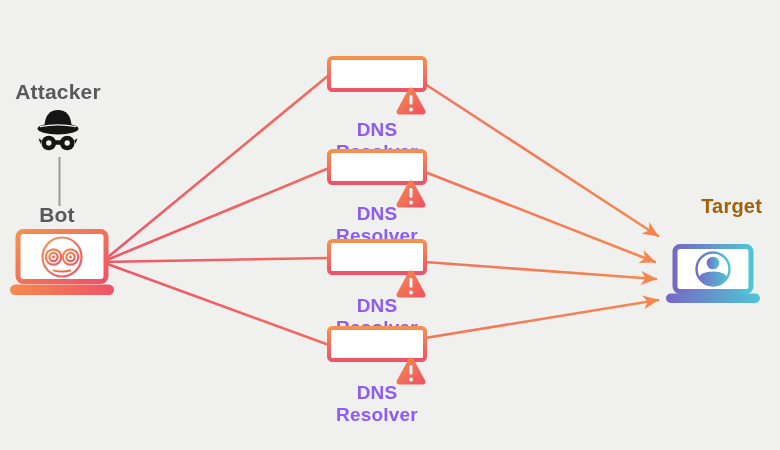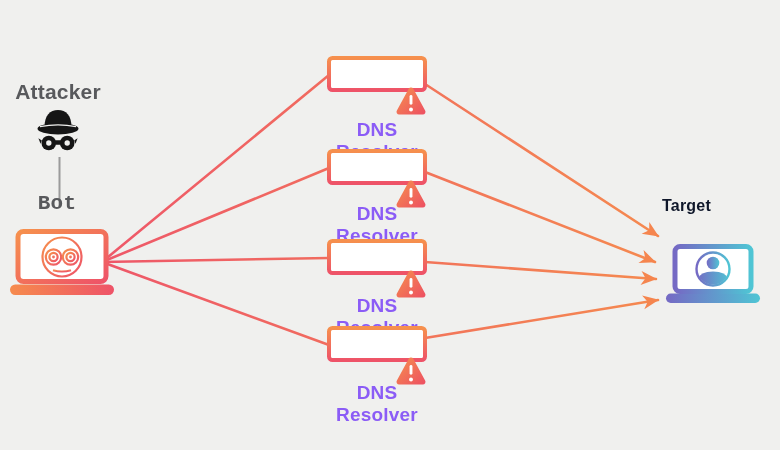--- a/index.html
+++ b/index.html
@@ -7,21 +7,21 @@
   .stage{
     position:relative;width:780px;height:450px;overflow:hidden;
     background:#f0f0ee;
   }
   .abs{position:absolute;}
   .label-lg{
     font-size:21px;font-weight:700;color:#58595c;text-align:center;
     letter-spacing:.2px;line-height:1.1;
   }
   .label-md{
-    font-size:16px;font-weight:700;color:#0f172a;text-align:left;
+    font-size:20px;font-weight:700;color:#a16207;text-align:right;
     line-height:24px;letter-spacing:.2px;
   }
   .label-sm{
     font-size:19px;font-weight:700;color:#8b5cf6;text-align:center;
     letter-spacing:.2px;
   }
   svg{display:block;overflow:visible;}
   .defs-holder{position:absolute;width:0;height:0;}
 </style>
 </head>
@@ -121,21 +121,21 @@
       <circle cx="39.2" cy="36" r="7.3"></circle>
       <rect x="25.5" y="33.2" width="9" height="4.6" rx="2.3"></rect>
       <path d="M13.8 33.5 L10.4 31.2 L12.6 36.8 Z"></path>
       <path d="M46.2 33.5 L49.6 31.2 L47.4 36.8 Z"></path>
     </g>
     <path d="M12 19.6 Q30 16.2 48 19.6" stroke="#f0f0ee" stroke-width="1.2" fill="none"></path>
     <circle cx="20.8" cy="36" r="2.7" fill="#f0f0ee"></circle>
     <circle cx="39.2" cy="36" r="2.7" fill="#f0f0ee"></circle>
   </svg>
 
-  <div class="abs label-lg" style="left:5px;top:192px;width:104px;font-family:Liberation Mono, monospace;">Bot</div>
+  <div class="abs label-lg" style="left:5px;top:203px;width:104px;">Bot</div>
   <svg class="abs" style="left:10px;top:229px;" width="104" height="66" viewBox="0 0 104 66">
     <rect x="0" y="55.5" width="104" height="10.5" rx="5.2" fill="url(#og-h)"></rect>
     <rect x="8" y="2.5" width="88" height="50" rx="5.5" fill="#ffffff" stroke="url(#og-d)" stroke-width="5"></rect>
     <g stroke="url(#og-d)" stroke-width="2.2" fill="none">
       <circle cx="52" cy="28" r="19.5"></circle>
       <line x1="35.5" y1="20.4" x2="68.5" y2="20.4"></line>
       <line x1="33.8" y1="35.6" x2="70.2" y2="35.6"></line>
       <circle cx="43.5" cy="28" r="7.7"></circle>
       <circle cx="43.5" cy="28" r="4.1"></circle>
       <circle cx="60.5" cy="28" r="7.7"></circle>

